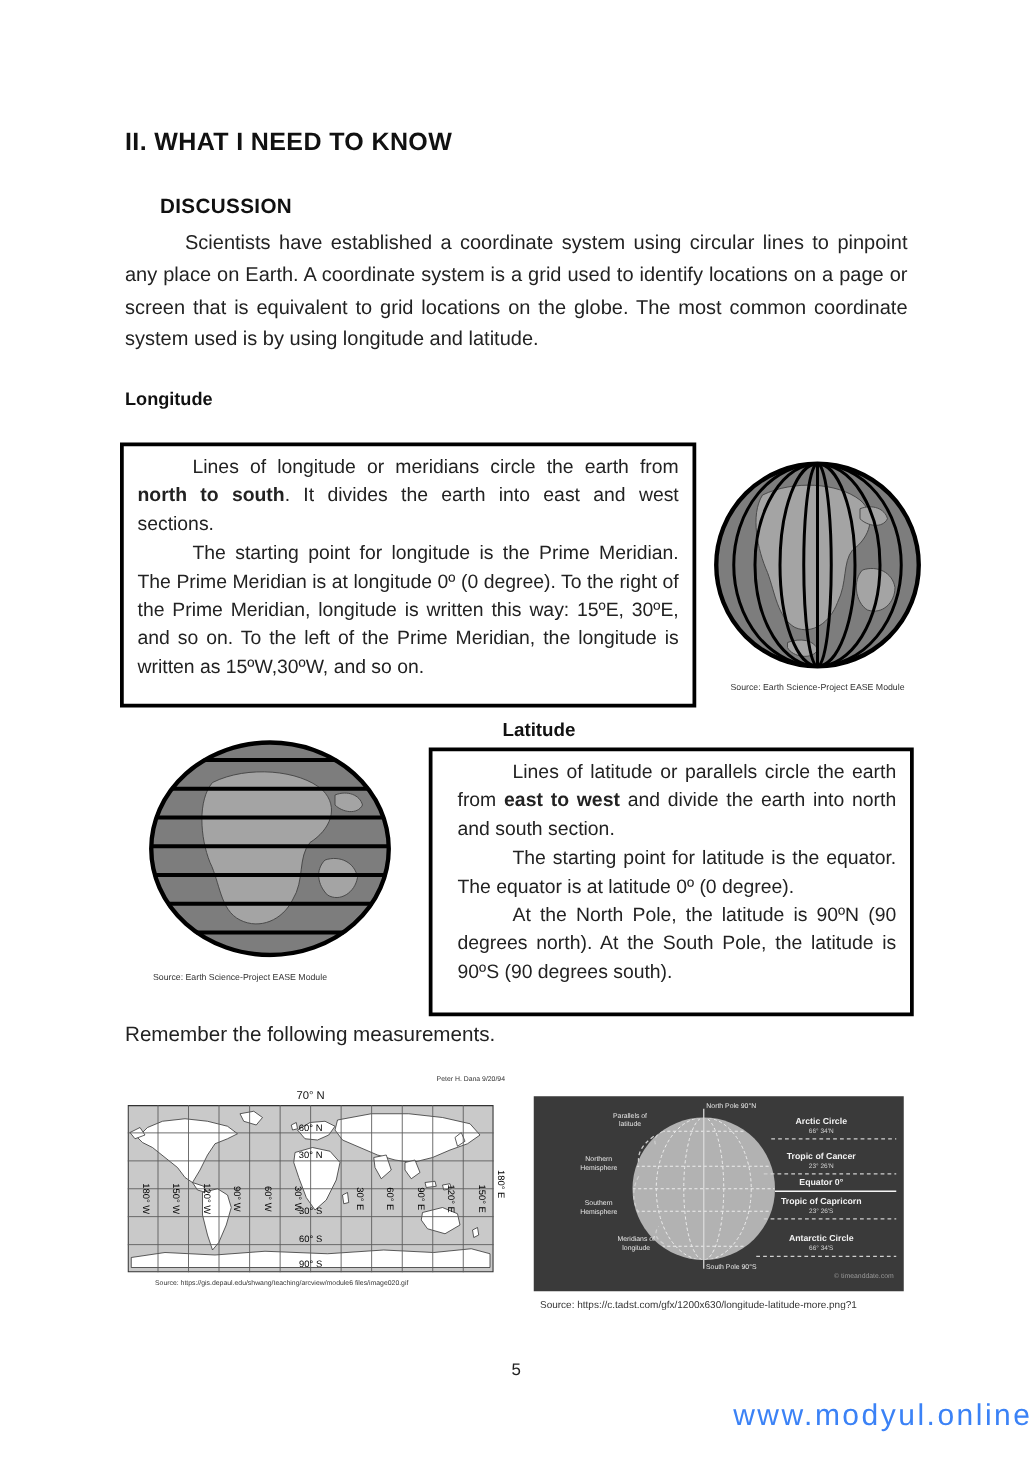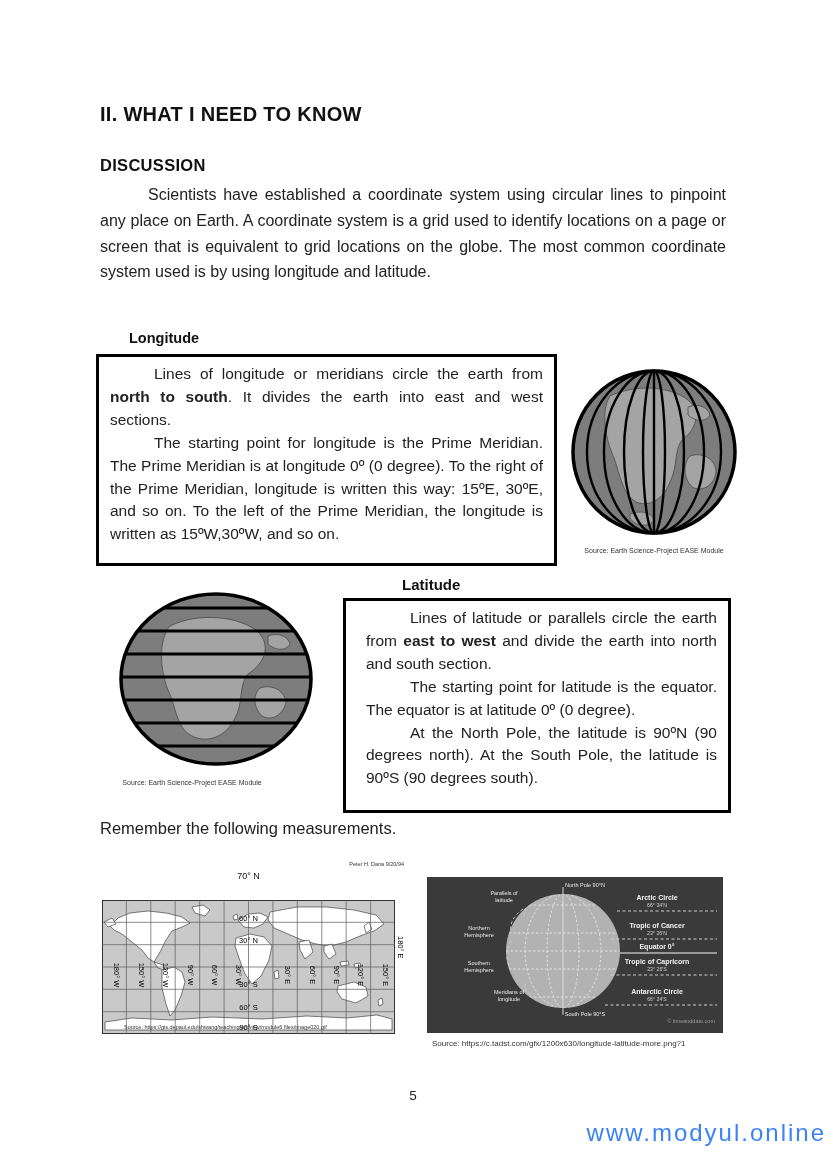--- a/index.html
+++ b/index.html
@@ -1,20 +1,20 @@
 <!DOCTYPE html>
 <html><head>
 <meta charset="utf-8">
 <style>
   html,body{margin:0;padding:0;background:#ffffff;}
   .page{position:relative;width:826px;height:1169px;background:#ffffff;
         font-family:"Liberation Sans",sans-serif;color:#1c1c1c;overflow:hidden;}
   .abs{position:absolute;}
   .h-main{font-size:20px;font-weight:bold;letter-spacing:0.3px;color:#111;}
-  .h-sub{font-size:16.5px;font-weight:bold;letter-spacing:0.3px;color:#111;}
+  .h-sub{font-size:16.5px;font-weight:bold;letter-spacing:0.3px;color:#111;margin-left:28px;}
   .h-sec{font-size:14.5px;font-weight:bold;color:#111;}
   .body-par{font-size:16px;line-height:25.8px;text-align:justify;text-indent:48px;color:#222;}
   .textbox{border:3px solid #000;padding:6px 11px;box-sizing:border-box;}
   .textbox p{margin:0;font-size:15.5px;line-height:22.9px;text-align:justify;text-indent:44px;color:#222;}
   .src-cap{font-size:7px;color:#333;text-align:center;}
   .tiny-cap{font-size:5.5px;color:#333;}
   .map-toplabel{font-size:9px;color:#111;text-align:center;}
   svg text{font-family:"Liberation Sans",sans-serif;}
   .dkpanel{background:#3a3a3a;}
   .dk-lb{position:absolute;color:#e8e8e8;font-size:5.5px;line-height:7px;text-align:center;}
@@ -28,21 +28,21 @@
 </head>
 <body>
 
 <div class="page">
 
   <div class="abs h-main" style="left:100px;top:103px;">II. WHAT I NEED TO KNOW</div>
 
   <div class="abs h-sub" style="left:100px;top:156px;">DISCUSSION</div>
   <div class="abs body-par" style="left:100px;top:182px;width:626px;">Scientists have established a coordinate system using circular lines to pinpoint any place on Earth. A coordinate system is a grid used to identify locations on a page or screen that is equivalent to grid locations on the globe. The most common coordinate system used is by using longitude and latitude.</div>
 
-  <div class="abs h-sec" style="left:100px;top:330px;margin-left:29px;">Longitude</div>
+  <div class="abs h-sec" style="left:100px;top:312px;">Longitude</div>
 
   <div class="abs textbox" style="left:96px;top:354px;width:461px;height:212px;">
     <p><span>Lines of longitude or meridians circle the earth from </span><b>north to south</b><span>. It divides the earth into east and west sections.</span></p>
     <p>The starting point for longitude is the Prime Meridian. The Prime Meridian is at longitude 0º (0 degree). To the right of the Prime Meridian, longitude is written this way: 15ºE, 30ºE, and so on. To the left of the Prime Meridian, the longitude is written as 15ºW,30ºW, and so on.</p>
   </div>
 
   <div class="abs" style="left:570px;top:365px;width:168px;height:174px;">
     <svg viewBox="0 0 168 174" width="168" height="174">
       <circle cx="84" cy="87" r="81" fill="#7d7d7d" stroke="#000" stroke-width="3.5"></circle>
       <clipPath id="lonclip">
@@ -94,21 +94,21 @@
   <div class="abs textbox" style="left:343px;top:598px;width:388px;height:215px;padding-left:20px;">
     <p><span>Lines of latitude or parallels circle the earth from </span><b>east to west</b><span> and divide the earth into north and south section.</span></p>
     <p>The starting point for latitude is the equator. The equator is at latitude 0º (0 degree).</p>
     <p>At the North Pole, the latitude is 90ºN (90 degrees north). At the South Pole, the latitude is 90ºS (90 degrees south).</p>
   </div>
 
   <div class="abs" style="left:100px;top:819px;font-size:16.5px;color:#222;">Remember the following measurements.</div>
 
   <div class="abs tiny-cap" style="left:338px;top:861px;width:66px;text-align:right;">Peter H. Dana 9/20/94</div>
   <div class="abs map-toplabel" style="left:102px;top:871px;width:293px;">70° N</div>
-  <div class="abs" style="left:102px;top:884px;width:293px;height:134px;margin-top:16px;">
+  <div class="abs" style="left:102px;top:884px;width:293px;height:134px;">
     <svg viewBox="0 0 293 134" width="293" height="134">
       <rect x="0.5" y="0.5" width="292" height="133" fill="#c9c9c9" stroke="#333" stroke-width="1"></rect>
       <g fill="#ffffff" stroke="#2a2a2a" stroke-width="0.6" stroke-linejoin="round">
         <path d="M8,26 L16,18 L28,13 L46,11 L64,13 L80,17 L88,23 L80,27 L70,31 L64,40 L58,52 L52,62 L46,58 L40,50 L30,42 L20,34 L12,30 Z"></path>
         <path d="M2,22 L10,18 L14,24 L6,27 Z"></path>
         <path d="M90,7 L101,5 L108,10 L103,16 L93,13 Z"></path>
         <path d="M52,62 L61,65 L63,70 L56,68 Z"></path>
         <path d="M60,70 L72,67 L80,72 L83,82 L79,96 L73,110 L68,116 L64,104 L60,88 Z"></path>
         <path d="M131,16 L135,14 L136,19 L132,20 Z"></path>
         <path d="M136,20 L146,14 L158,13 L166,17 L161,24 L152,28 L142,27 Z"></path>

